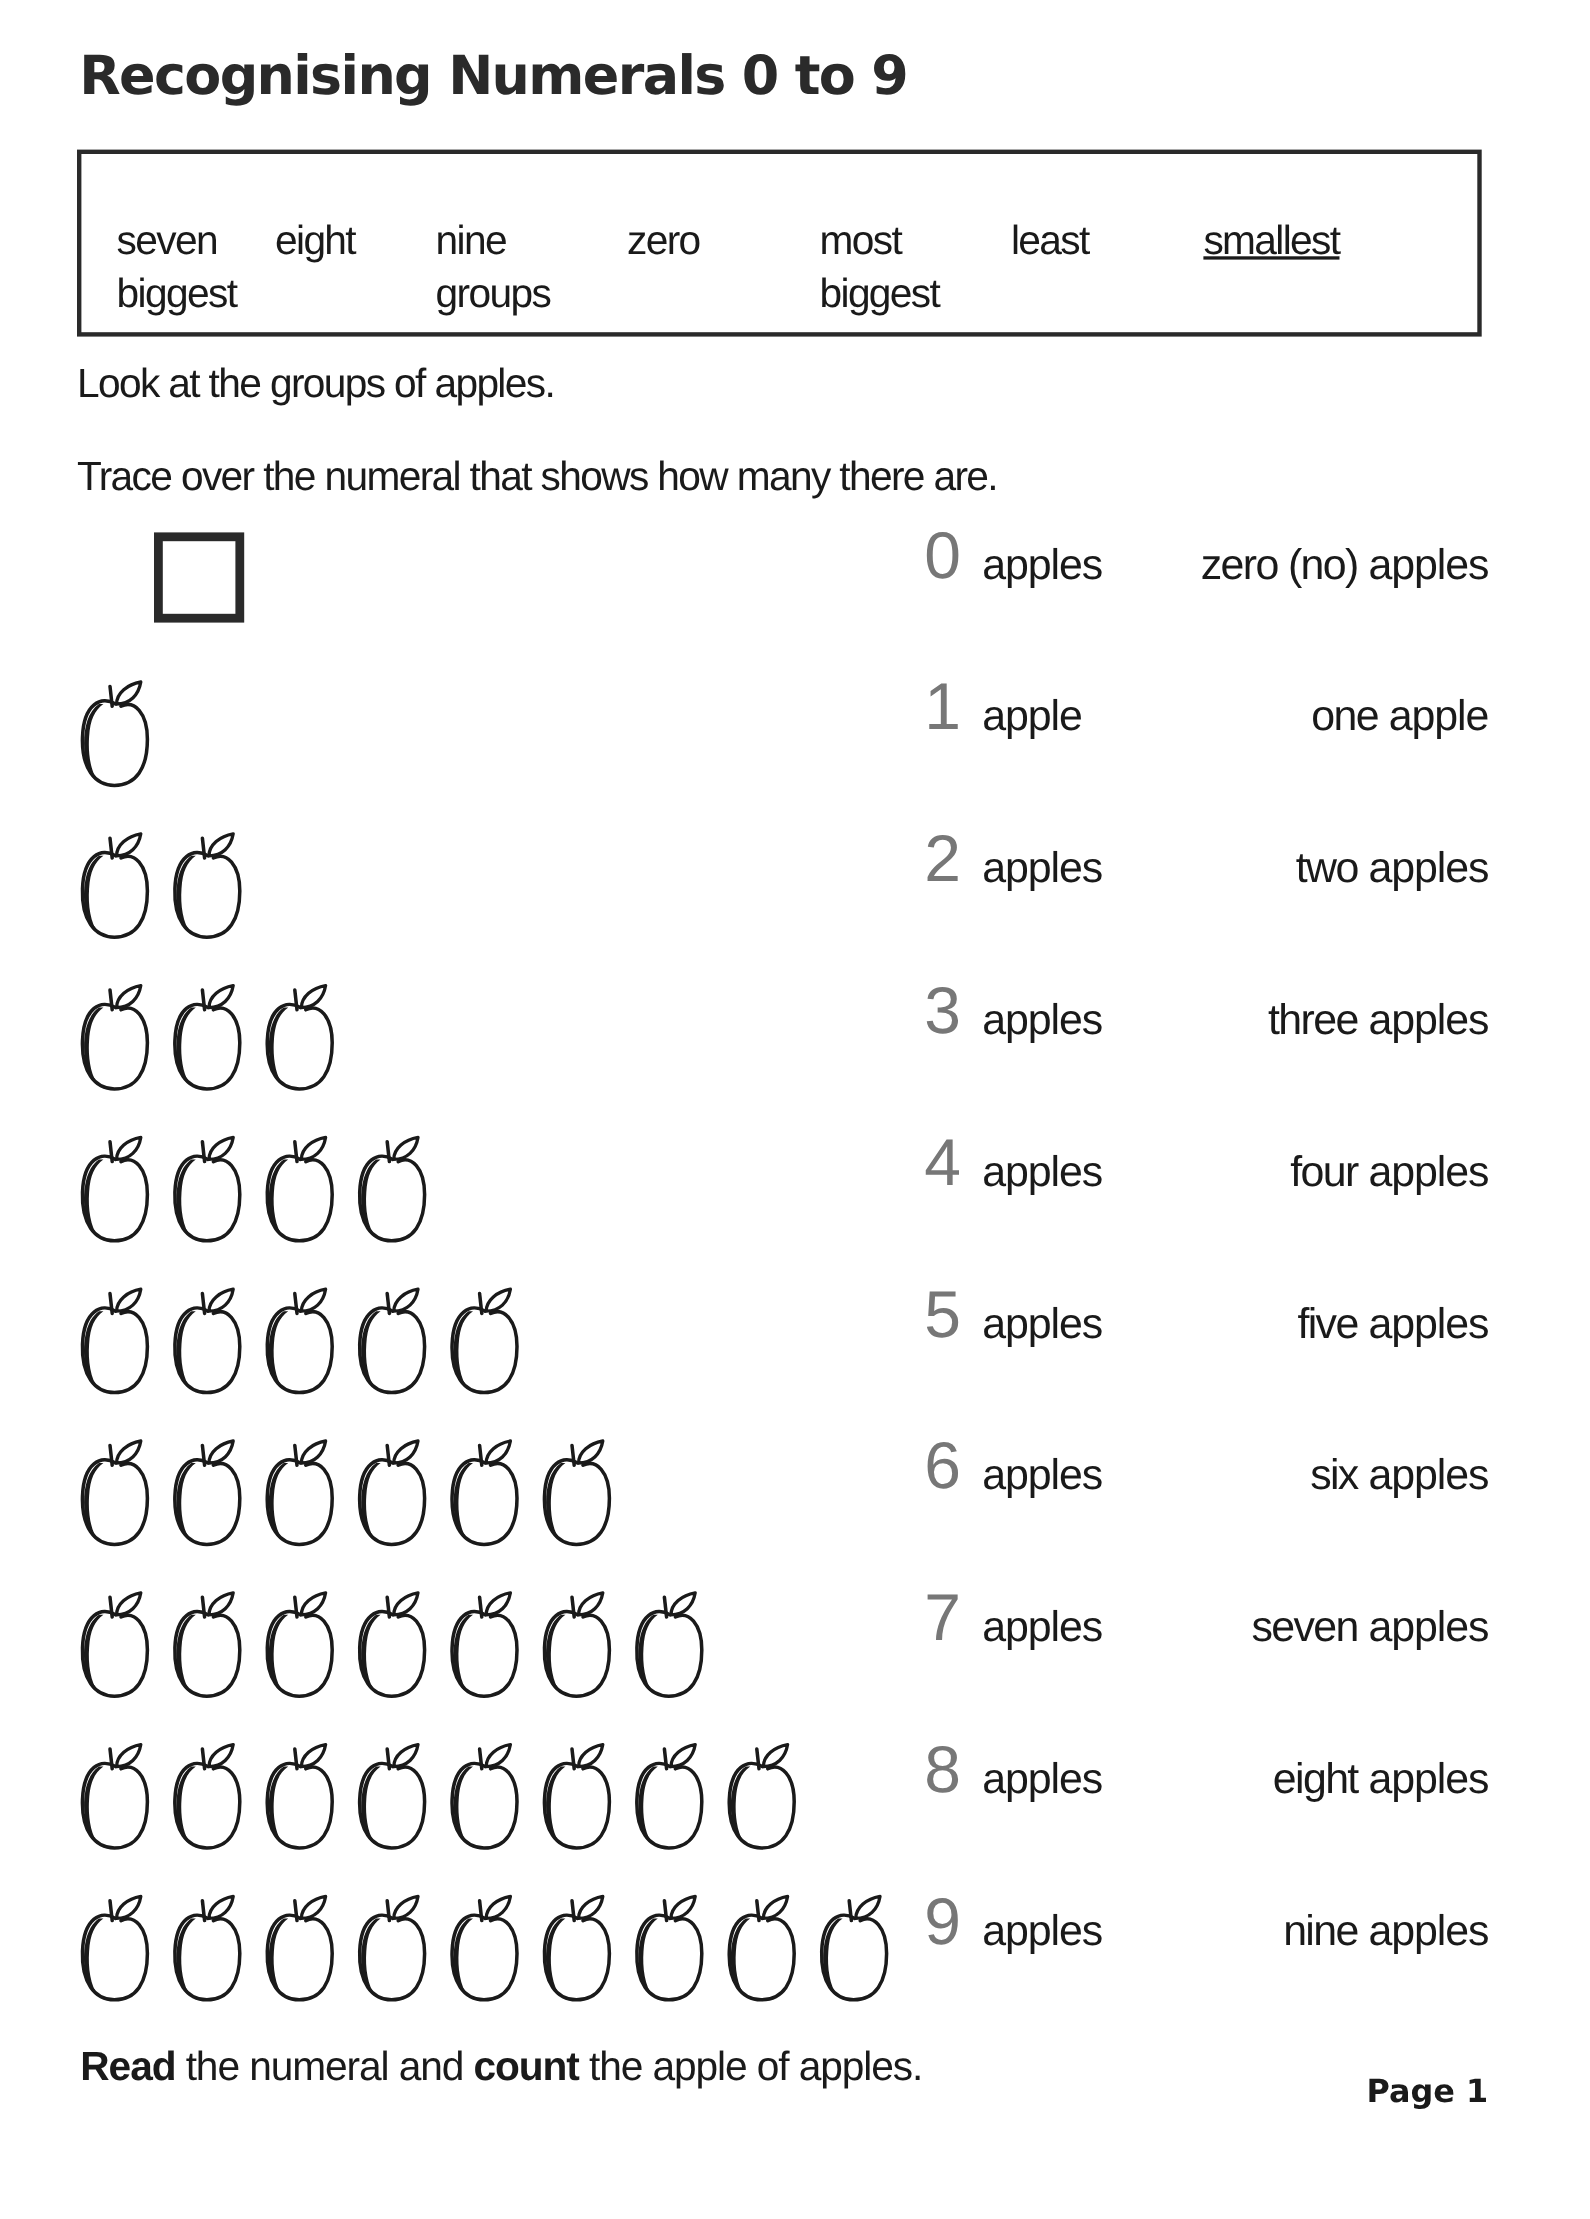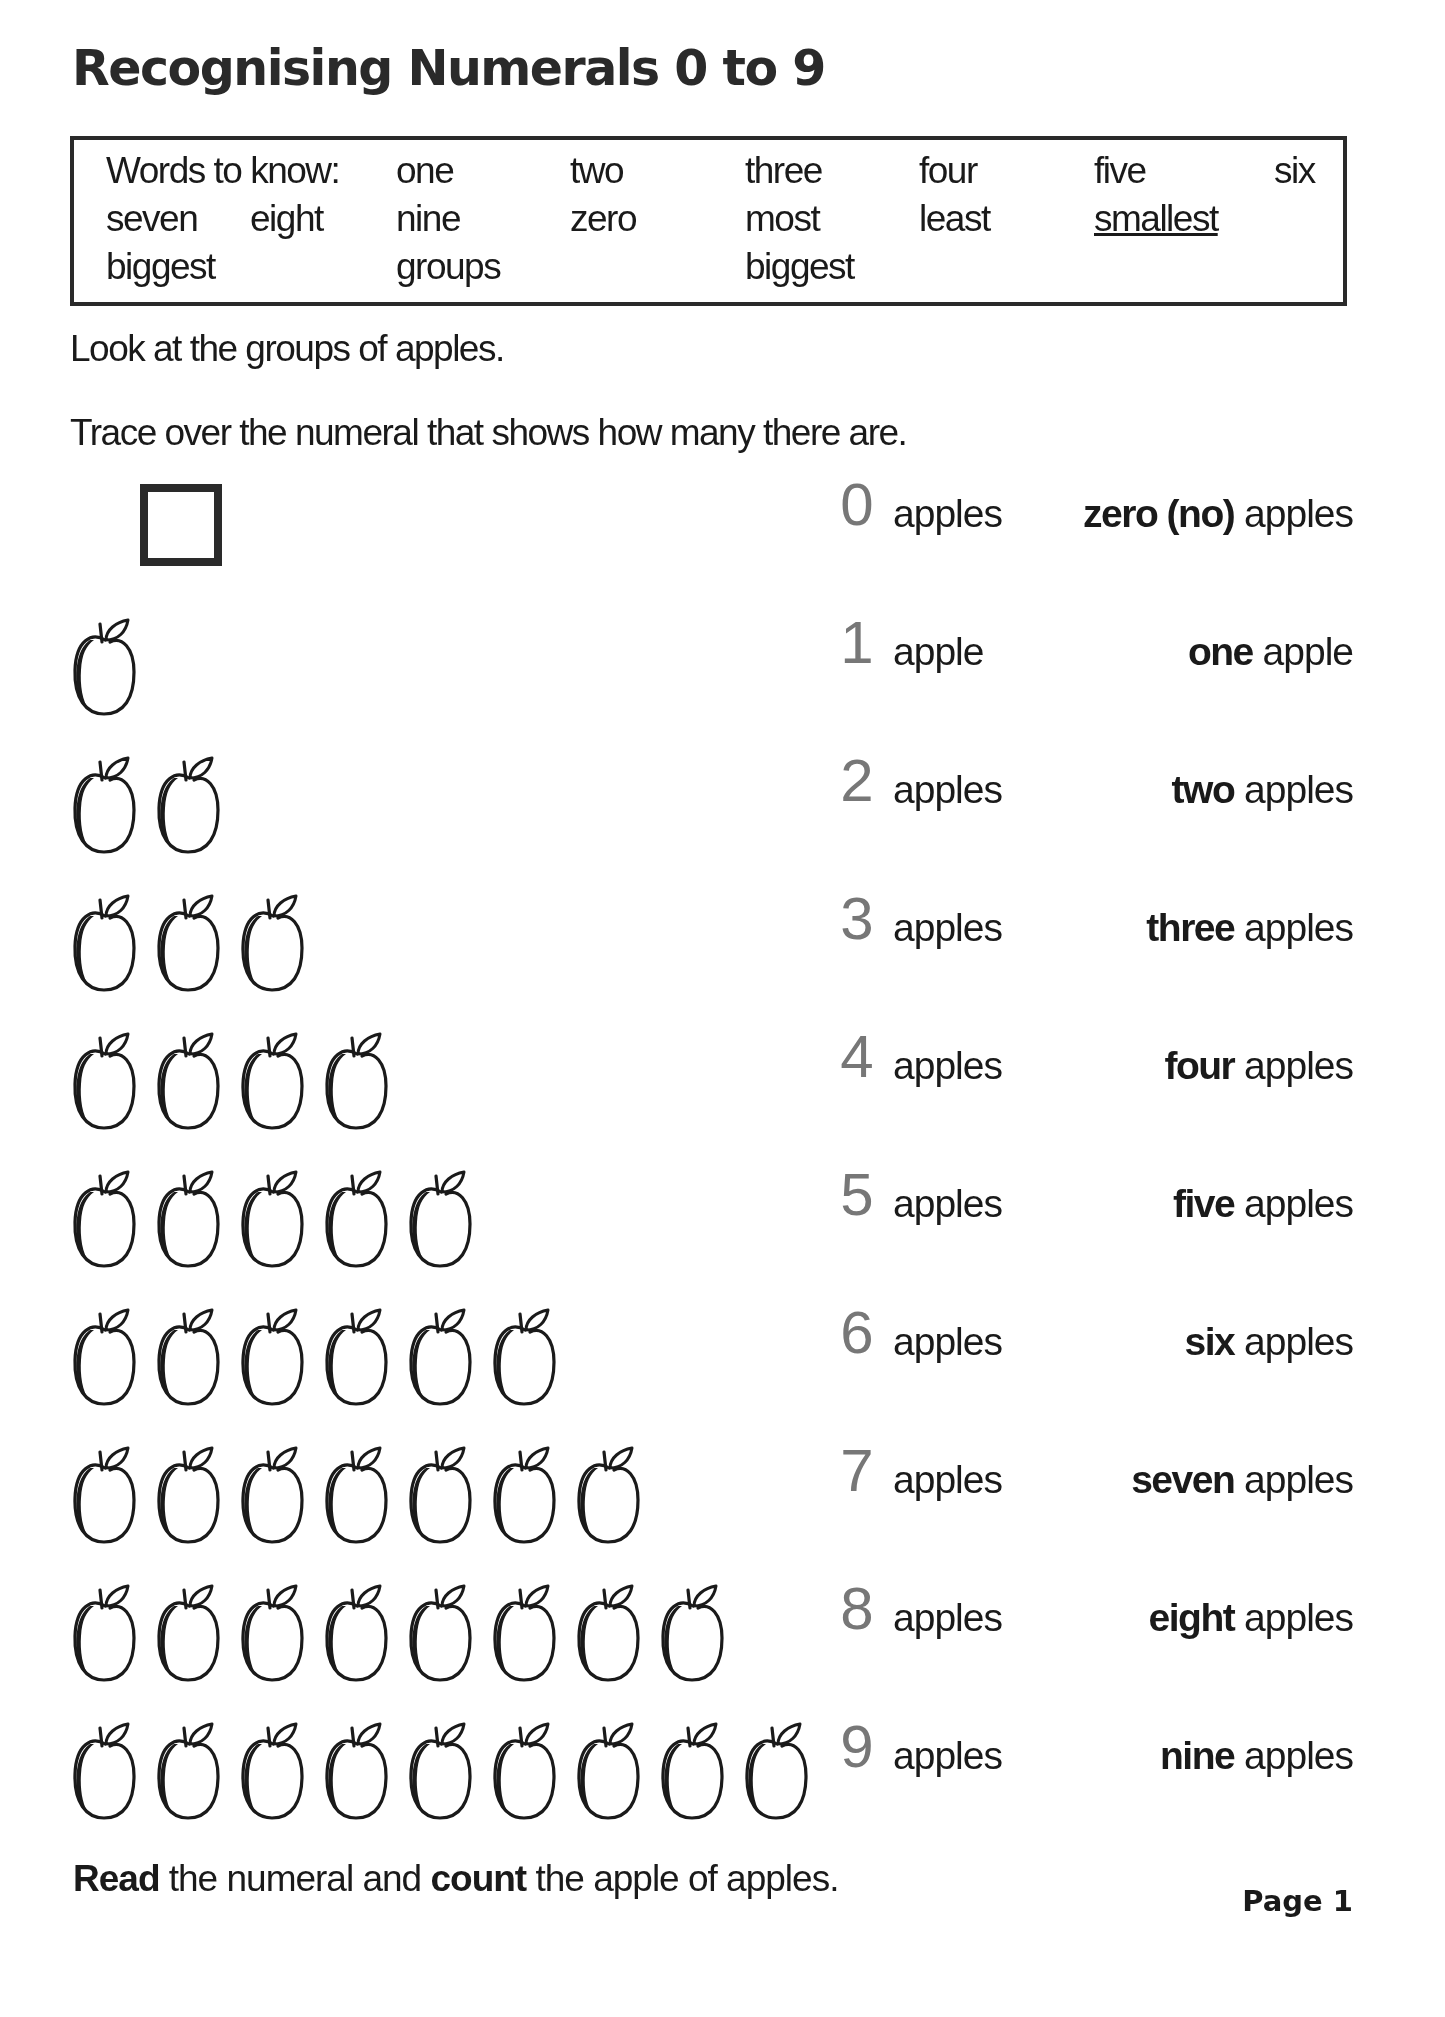--- a/index.html
+++ b/index.html
@@ -18,41 +18,32 @@
   .apples { position:absolute; left:70px; top:0; height:120px; }
   .apple { position:absolute; top:10px; width:70px; height:100px; }
   .zero-box { position:absolute; left:70px; top:-2px; width:82px; height:82px;
               border:8px solid #2a2a2a; box-sizing:border-box; }
   .numeral { position:absolute; left:836px; top:0px; font-size:60px; color:#777;
              font-family:"Liberation Sans", sans-serif; font-weight:normal; width:42px; text-align:center; }
   .unit { position:absolute; left:893px; top:22px; font-size:39px; letter-spacing:-1px;
           font-family:"Liberation Sans", sans-serif; }
   .words { position:absolute; right:92px; top:22px; font-size:39px; letter-spacing:-1px;
            font-family:"Liberation Sans", sans-serif; white-space:nowrap; }
-  .words b { font-weight:bold; letter-spacing:-1.5px; }
+  .words b { font-weight:normal; letter-spacing:-1.5px; }
   .footer { position:absolute; left:73px; top:1858px; font-size:37px; letter-spacing:-1px;
             font-family:"Liberation Sans", sans-serif; }
   .footer b { font-weight:bold; }
   .page { position:absolute; right:92px; top:1884px; font-size:29px; font-weight:bold; }
 </style>
 </head>
 <body>
 
 <div class="title">Recognising Numerals 0 to 9</div>
 
 <div class="wordbox">
-  <div class="wb-line" style="top:10px;">
-    <span class="wb-word" style="left:32px;">Words to know:</span>
-    <span class="wb-word" style="left:322px;">one</span>
-    <span class="wb-word" style="left:496px;">two</span>
-    <span class="wb-word" style="left:671px;">three</span>
-    <span class="wb-word" style="left:845px;">four</span>
-    <span class="wb-word" style="left:1020px;">five</span>
-    <span class="wb-word" style="left:1200px;">six</span>
-  </div>
   <div class="wb-line" style="top:58px;">
     <span class="wb-word" style="left:32px;">seven</span>
     <span class="wb-word" style="left:176px;">eight</span>
     <span class="wb-word" style="left:322px;">nine</span>
     <span class="wb-word" style="left:496px;">zero</span>
     <span class="wb-word" style="left:671px;">most</span>
     <span class="wb-word" style="left:845px;">least</span>
     <span class="wb-word" style="left:1020px;text-decoration:underline;">smallest</span>
   </div>
   <div class="wb-line" style="top:106px;">

